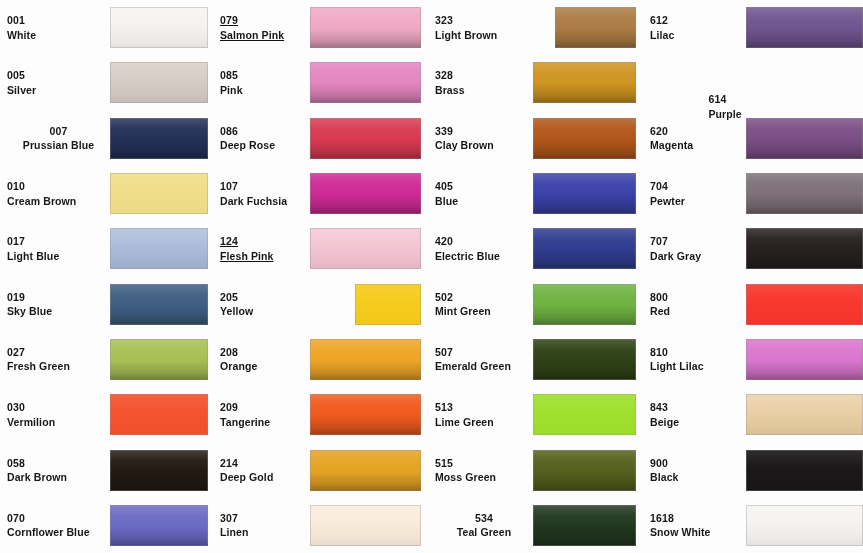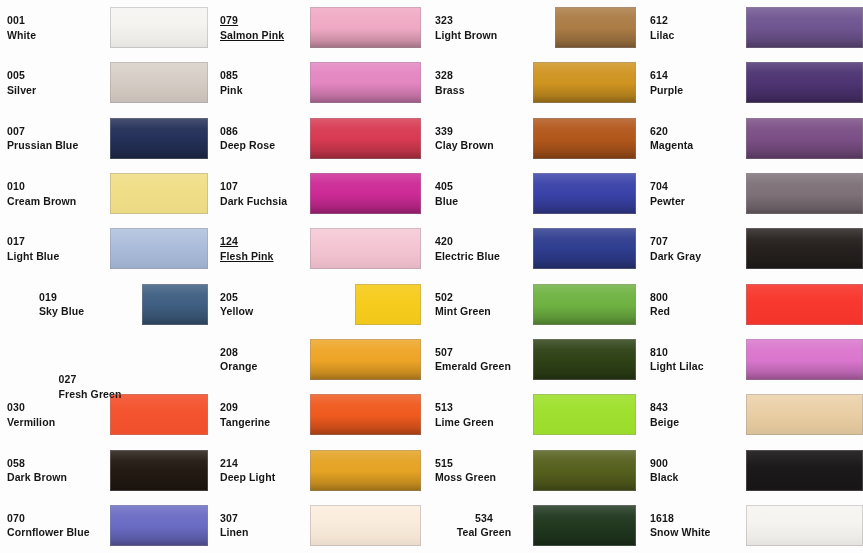--- a/index.html
+++ b/index.html
@@ -185,30 +185,30 @@
       </div>
       <div class="swatch-cell col-3" style="grid-area: 2 / 3;">
         <div class="label-block">
           <div class="color-code">328</div>
           <div class="color-name">Brass</div>
         </div>
         <div class="swatch" style="background: rgb(207, 148, 33);">
           <div class="swatch-border"></div>
         </div>
       </div>
-      <div class="swatch-cell col-4" style="grid-area: 2 / 4;">
+      <div class="swatch-cell col-4" style="grid-area: 2 / 4; flex-direction: column;">
         <div class="label-block">
           <div class="color-code">614</div>
           <div class="color-name">Purple</div>
         </div>
         <div class="swatch" style="background: rgb(77, 52, 114);">
           <div class="swatch-border"></div>
         </div>
       </div>
-      <div class="swatch-cell col-1" style="grid-area: 3 / 1;">
+      <div class="swatch-cell col-1" style="grid-area: 3 / 1; text-align: center;">
         <div class="label-block">
           <div class="color-code">007</div>
           <div class="color-name">Prussian Blue</div>
         </div>
         <div class="swatch" style="background: rgb(36, 48, 88);">
           <div class="swatch-border"></div>
         </div>
       </div>
       <div class="swatch-cell col-2" style="grid-area: 3 / 2;">
         <div class="label-block">
@@ -302,21 +302,21 @@
       </div>
       <div class="swatch-cell col-4" style="grid-area: 5 / 4;">
         <div class="label-block">
           <div class="color-code">707</div>
           <div class="color-name">Dark Gray</div>
         </div>
         <div class="swatch" style="background: rgb(38, 33, 31);">
           <div class="swatch-border"></div>
         </div>
       </div>
-      <div class="swatch-cell col-1" style="grid-area: 6 / 1; margin-left: 32px;">
+      <div class="swatch-cell col-1" style="grid-area: 6 / 1;">
         <div class="label-block">
           <div class="color-code">019</div>
           <div class="color-name">Sky Blue</div>
         </div>
         <div class="swatch" style="background: rgb(63, 95, 130);">
           <div class="swatch-border"></div>
         </div>
       </div>
       <div class="swatch-cell col-2" style="grid-area: 6 / 2; gap: 45px;">
         <div class="label-block">
@@ -338,21 +338,21 @@
       </div>
       <div class="swatch-cell col-4" style="grid-area: 6 / 4;">
         <div class="label-block">
           <div class="color-code">800</div>
           <div class="color-name">Red</div>
         </div>
         <div class="swatch flat" style="background: rgb(248, 53, 43);">
           <div class="swatch-border"></div>
         </div>
       </div>
-      <div class="swatch-cell col-1" style="grid-area: 7 / 1; flex-direction: column;">
+      <div class="swatch-cell col-1" style="grid-area: 7 / 1;">
         <div class="label-block">
           <div class="color-code">027</div>
           <div class="color-name">Fresh Green</div>
         </div>
         <div class="swatch" style="background: rgb(166, 192, 84);">
           <div class="swatch-border"></div>
         </div>
       </div>
       <div class="swatch-cell col-2" style="grid-area: 7 / 2;">
         <div class="label-block">
@@ -422,21 +422,21 @@
           <div class="color-code">058</div>
           <div class="color-name">Dark Brown</div>
         </div>
         <div class="swatch" style="background: rgb(35, 26, 19);">
           <div class="swatch-border"></div>
         </div>
       </div>
       <div class="swatch-cell col-2" style="grid-area: 9 / 2;">
         <div class="label-block">
           <div class="color-code">214</div>
-          <div class="color-name">Deep Light</div>
+          <div class="color-name">Deep Gold</div>
         </div>
         <div class="swatch" style="background: rgb(228, 163, 35);">
           <div class="swatch-border"></div>
         </div>
       </div>
       <div class="swatch-cell col-3" style="grid-area: 9 / 3;">
         <div class="label-block">
           <div class="color-code">515</div>
           <div class="color-name">Moss Green</div>
         </div>

